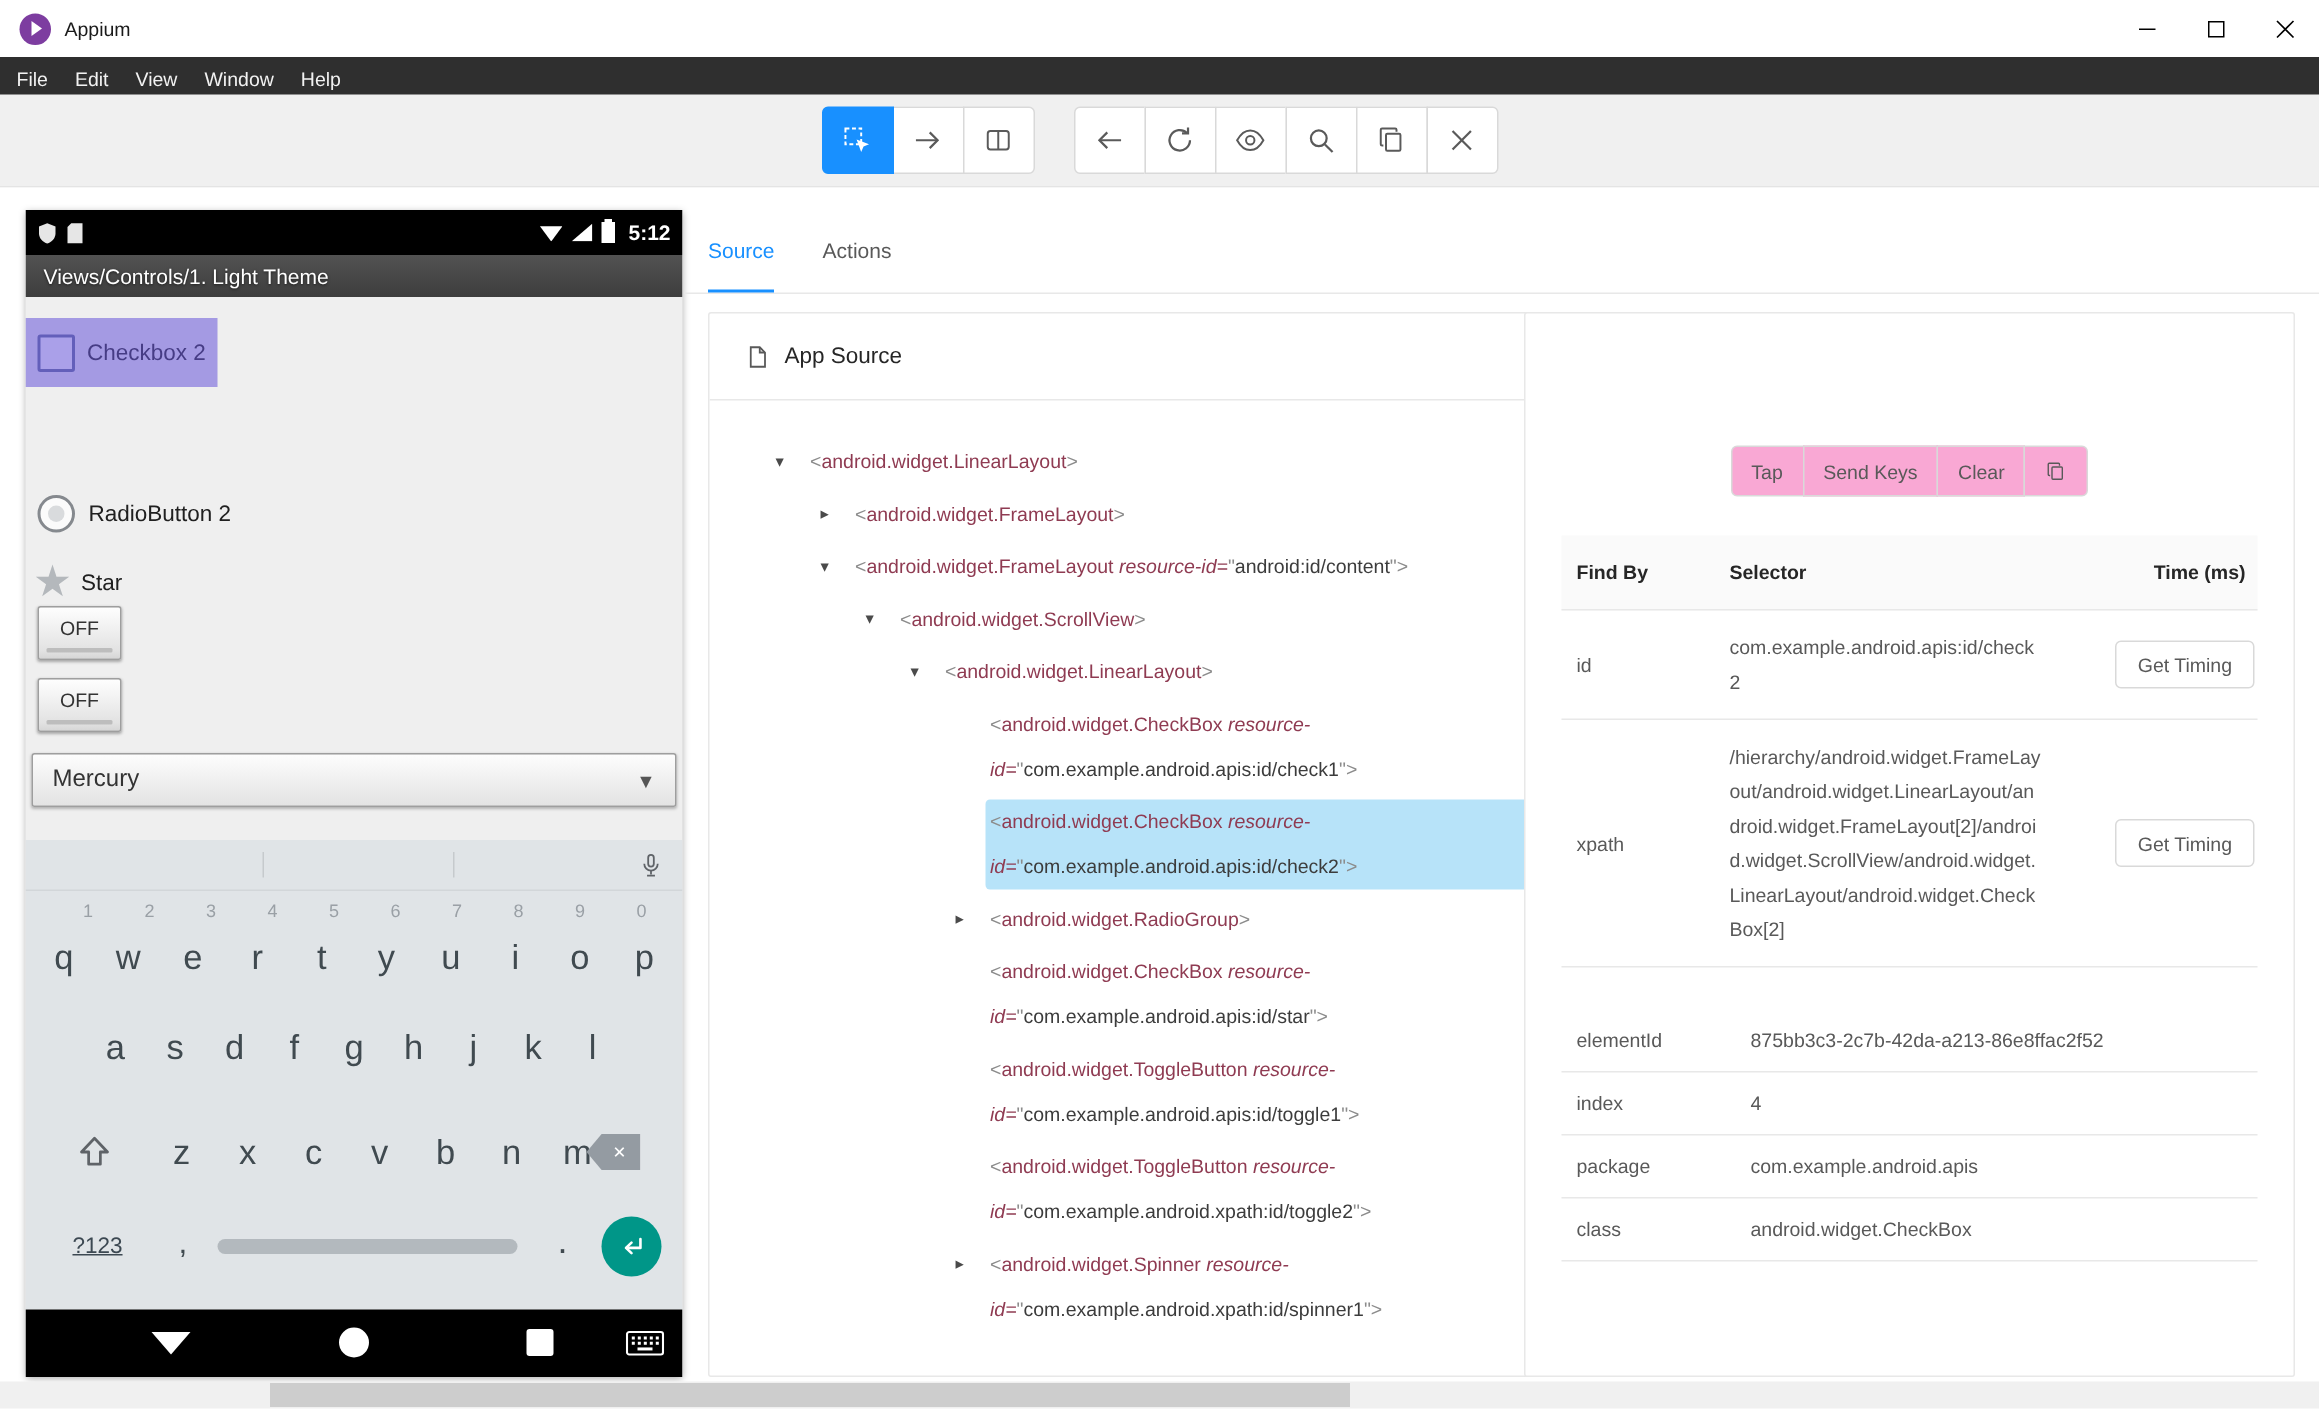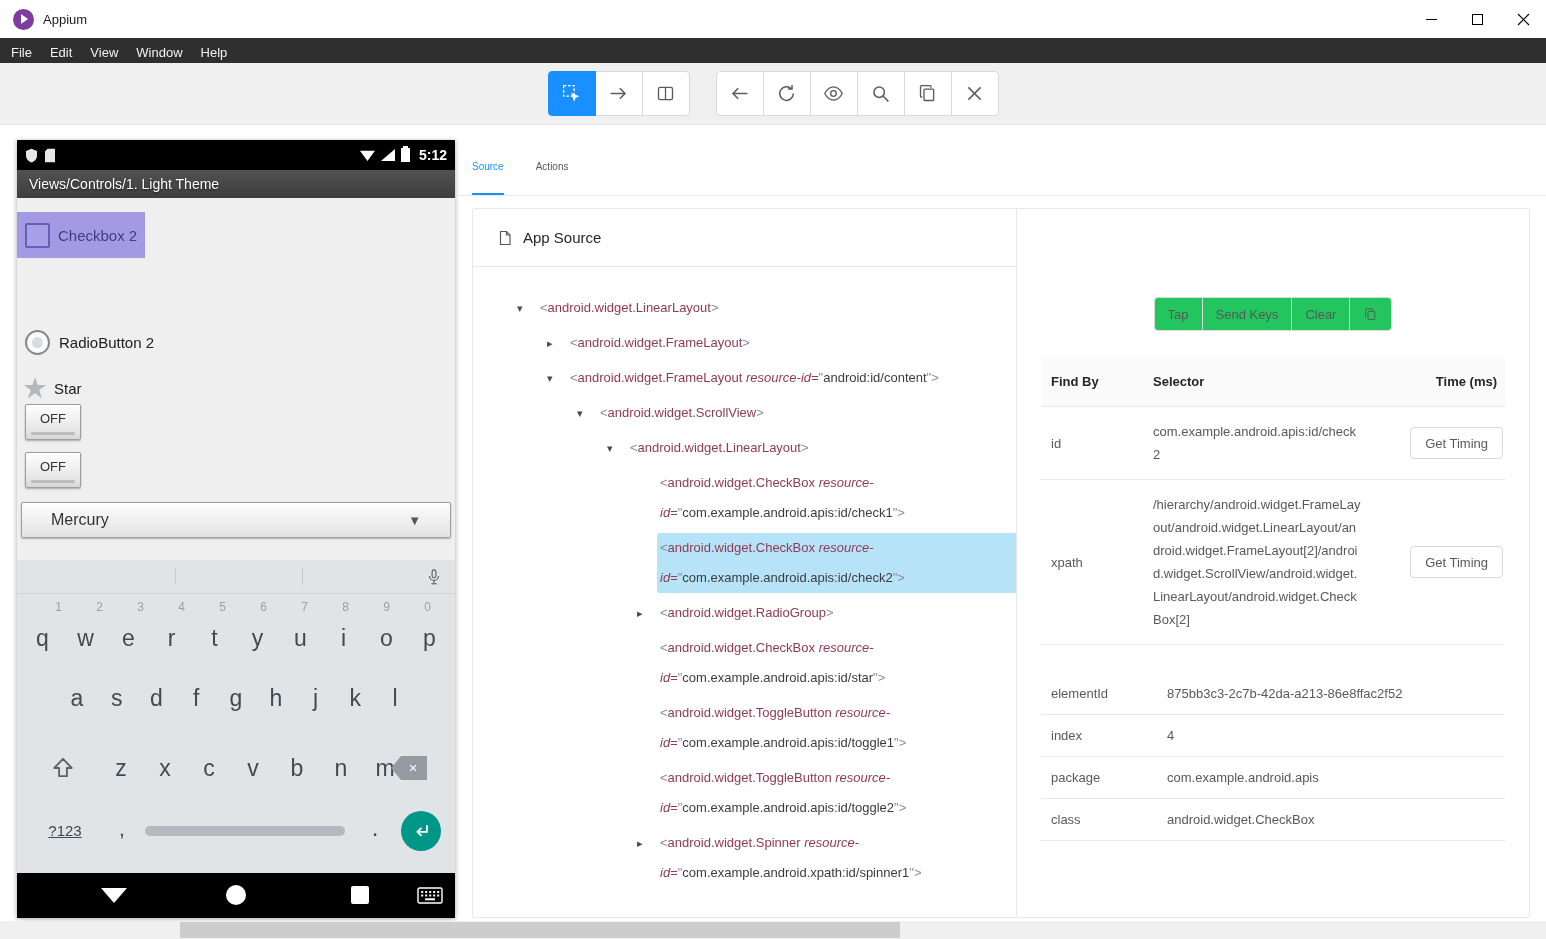--- a/index.html
+++ b/index.html
@@ -69,21 +69,21 @@
   .star-row { height:36px; padding-left:5px; }
   .star { font-size:29px; color:#b4b8bc; line-height:1; margin-right:6px; }
   .d-toggle { position:absolute; left:8px; width:56px; height:36px;
     background:linear-gradient(180deg,#fefefe,#e2e2e2 85%,#d6d6d6); border:1px solid #9e9e9e;
     border-radius:2px; box-shadow:0 1px 2px rgba(0,0,0,.3); font-size:13px; color:#333;
     font-family:inherit; display:flex; align-items:center; justify-content:center; padding-bottom:8px; }
   .d-toggle:after { content:""; position:absolute; left:5px; right:5px; bottom:4px; height:3px;
     background:#bdbdbd; border-radius:1px; }
   .d-spinner { position:absolute; left:4px; right:4px; height:36px;
     background:linear-gradient(180deg,#fdfdfd,#e3e3e3); border:1px solid #9e9e9e; border-radius:2px;
-    box-shadow:0 1px 2px rgba(0,0,0,.25); display:flex; align-items:center; padding:0 29px;
+    box-shadow:0 1px 2px rgba(0,0,0,.25); display:flex; align-items:center; padding:0 13px;
     font-size:16px; color:#333; }
   .sp-caret { margin-left:auto; font-size:13px; color:#555; }
 
   
   .d-keyboard { position:absolute; left:0; top:420px; right:0; height:313px; background:#e0e4e7; }
   .kb-suggest { position:absolute; left:0; top:0; right:0; height:34px; border-bottom:1px solid #d2d6d9; }
   .kb-div { position:absolute; top:8px; bottom:8px; width:1px; background:#c6cacd; }
   .kb-mic { position:absolute; right:12px; top:7px; }
   .kb-row { position:absolute; left:0; right:0; display:flex; }
   .kb-numbers { top:40px; height:16px; padding:0 14px; }
@@ -117,21 +117,21 @@
   .nav-back { position:absolute; left:84px; top:15px; width:0; height:0;
     border-left:13px solid transparent; border-right:13px solid transparent; border-top:15px solid #fff; }
   .nav-home { position:absolute; left:209px; top:12px; width:20px; height:20px; border-radius:50%; background:#fff; }
   .nav-recents { position:absolute; left:334px; top:13px; width:18px; height:18px; background:#fff; border-radius:2px; }
   .nav-kb { position:absolute; right:12px; top:14px; }
 
   
   .right-area { position:absolute; left:456px; top:15px; right:0; bottom:3px; }
   .tabbar { height:56px; border-bottom:1px solid #e8e8e8; display:flex; align-items:stretch;
     padding-left:16px; gap:32px; }
-  .tab { font-size:10px; color:#595959; display:flex; align-items:center; border-bottom:2px solid transparent;
+  .tab { font-size:14px; color:#595959; display:flex; align-items:center; border-bottom:2px solid transparent;
     cursor:pointer; }
   .tab.active { color:#1890ff; border-bottom-color:#1890ff; }
   .card { position:absolute; top:68px; bottom:0; background:#fff; border:1px solid #e8e8e8; border-radius:2px;
     overflow:hidden; }
   .source-card { left:16px; width:637px; }
   .selected-card { left:560px; width:514px; }
   .card-header { height:58px; border-bottom:1px solid #e8e8e8; display:flex; align-items:center;
     padding:0 24px; gap:10px; font-size:15px; color:#262626; font-weight:500; }
   .card-header svg { width:16px; height:16px; display:block; }
 
@@ -145,21 +145,21 @@
   .tk,.tq { color:#8c8c8c; }
   .tg { color:#8f3b52; }
   .ta { color:#8f3b52; font-style:italic; }
   .tv { color:#3c3c3c; }
   .v-scroll { position:absolute; right:2px; top:64px; width:7px; bottom:6px; }
   .v-thumb { position:absolute; top:0; width:7px; height:210px; background:#dadada; border-radius:4px; }
 
   
   .sel-body { position:absolute; left:0; right:0; top:58px; bottom:0; padding:0 24px; overflow:hidden; }
   .action-row { margin-top:30px; display:flex; justify-content:center; }
-  .ant-btn { height:14px; padding:16px 13px; background:#22c55e; border:1px solid #d9d9d9; margin-left:-1px;
+  .ant-btn { height:14px; padding:16px 13px; background:#f9a8d4; border:1px solid #d9d9d9; margin-left:-1px;
     font-size:13px; color:#595959; font-family:inherit; display:flex; align-items:center; cursor:pointer; }
   .ant-btn:first-child { margin-left:0; border-radius:4px 0 0 4px; }
   .ant-btn.last { border-radius:0 4px 4px 0; }
   .ant-btn svg { width:15px; height:15px; display:block; }
   .t-header { display:flex; background:#fafafa; border-bottom:1px solid #e8e8e8; font-weight:700;
     font-size:13px; color:#262626; padding:13px 0; align-items:center; }
   .t-row { display:flex; border-bottom:1px solid #e8e8e8; padding:13px 0; align-items:center;
     font-size:13px; color:#595959; }
   .fc1 { width:112px; padding-left:10px; }
   .fc2 { flex:1; padding-right:20px; word-break:break-all; line-height:23px; }
@@ -485,21 +485,21 @@
             <div class="tree-row" style="padding-left: 140px;">
               <span class="tw-arrow"></span>
               <span class="node"><span class="tk">&lt;</span><span class="tg">android.widget.CheckBox</span><span class="ta"> resource-id=</span><span class="tq">"</span><span class="tv">com.example.android.apis:id/star</span><span class="tq">"</span><span class="tk">&gt;</span></span>
             </div>
             <div class="tree-row" style="padding-left: 140px;">
               <span class="tw-arrow"></span>
               <span class="node"><span class="tk">&lt;</span><span class="tg">android.widget.ToggleButton</span><span class="ta"> resource-id=</span><span class="tq">"</span><span class="tv">com.example.android.apis:id/toggle1</span><span class="tq">"</span><span class="tk">&gt;</span></span>
             </div>
             <div class="tree-row" style="padding-left: 140px;">
               <span class="tw-arrow"></span>
-              <span class="node"><span class="tk">&lt;</span><span class="tg">android.widget.ToggleButton</span><span class="ta"> resource-id=</span><span class="tq">"</span><span class="tv">com.example.android.apis:id/toggle2</span><span class="tq">"</span><span class="tk">&gt;</span></span>
+              <span class="node"><span class="tk">&lt;</span><span class="tg">android.widget.ToggleButton</span><span class="ta"> resource-id=</span><span class="tq">"</span><span class="tv">com.example.android.xpath:id/toggle2</span><span class="tq">"</span><span class="tk">&gt;</span></span>
             </div>
             <div class="tree-row" style="padding-left: 140px;">
               <span class="tw-arrow">▸</span>
               <span class="node"><span class="tk">&lt;</span><span class="tg">android.widget.Spinner</span><span class="ta"> resource-id=</span><span class="tq">"</span><span class="tv">com.example.android.xpath:id/spinner1</span><span class="tq">"</span><span class="tk">&gt;</span></span>
             </div>
           </div>
         <div class="v-scroll">
             <div class="v-thumb"></div>
           </div>
       </div>

